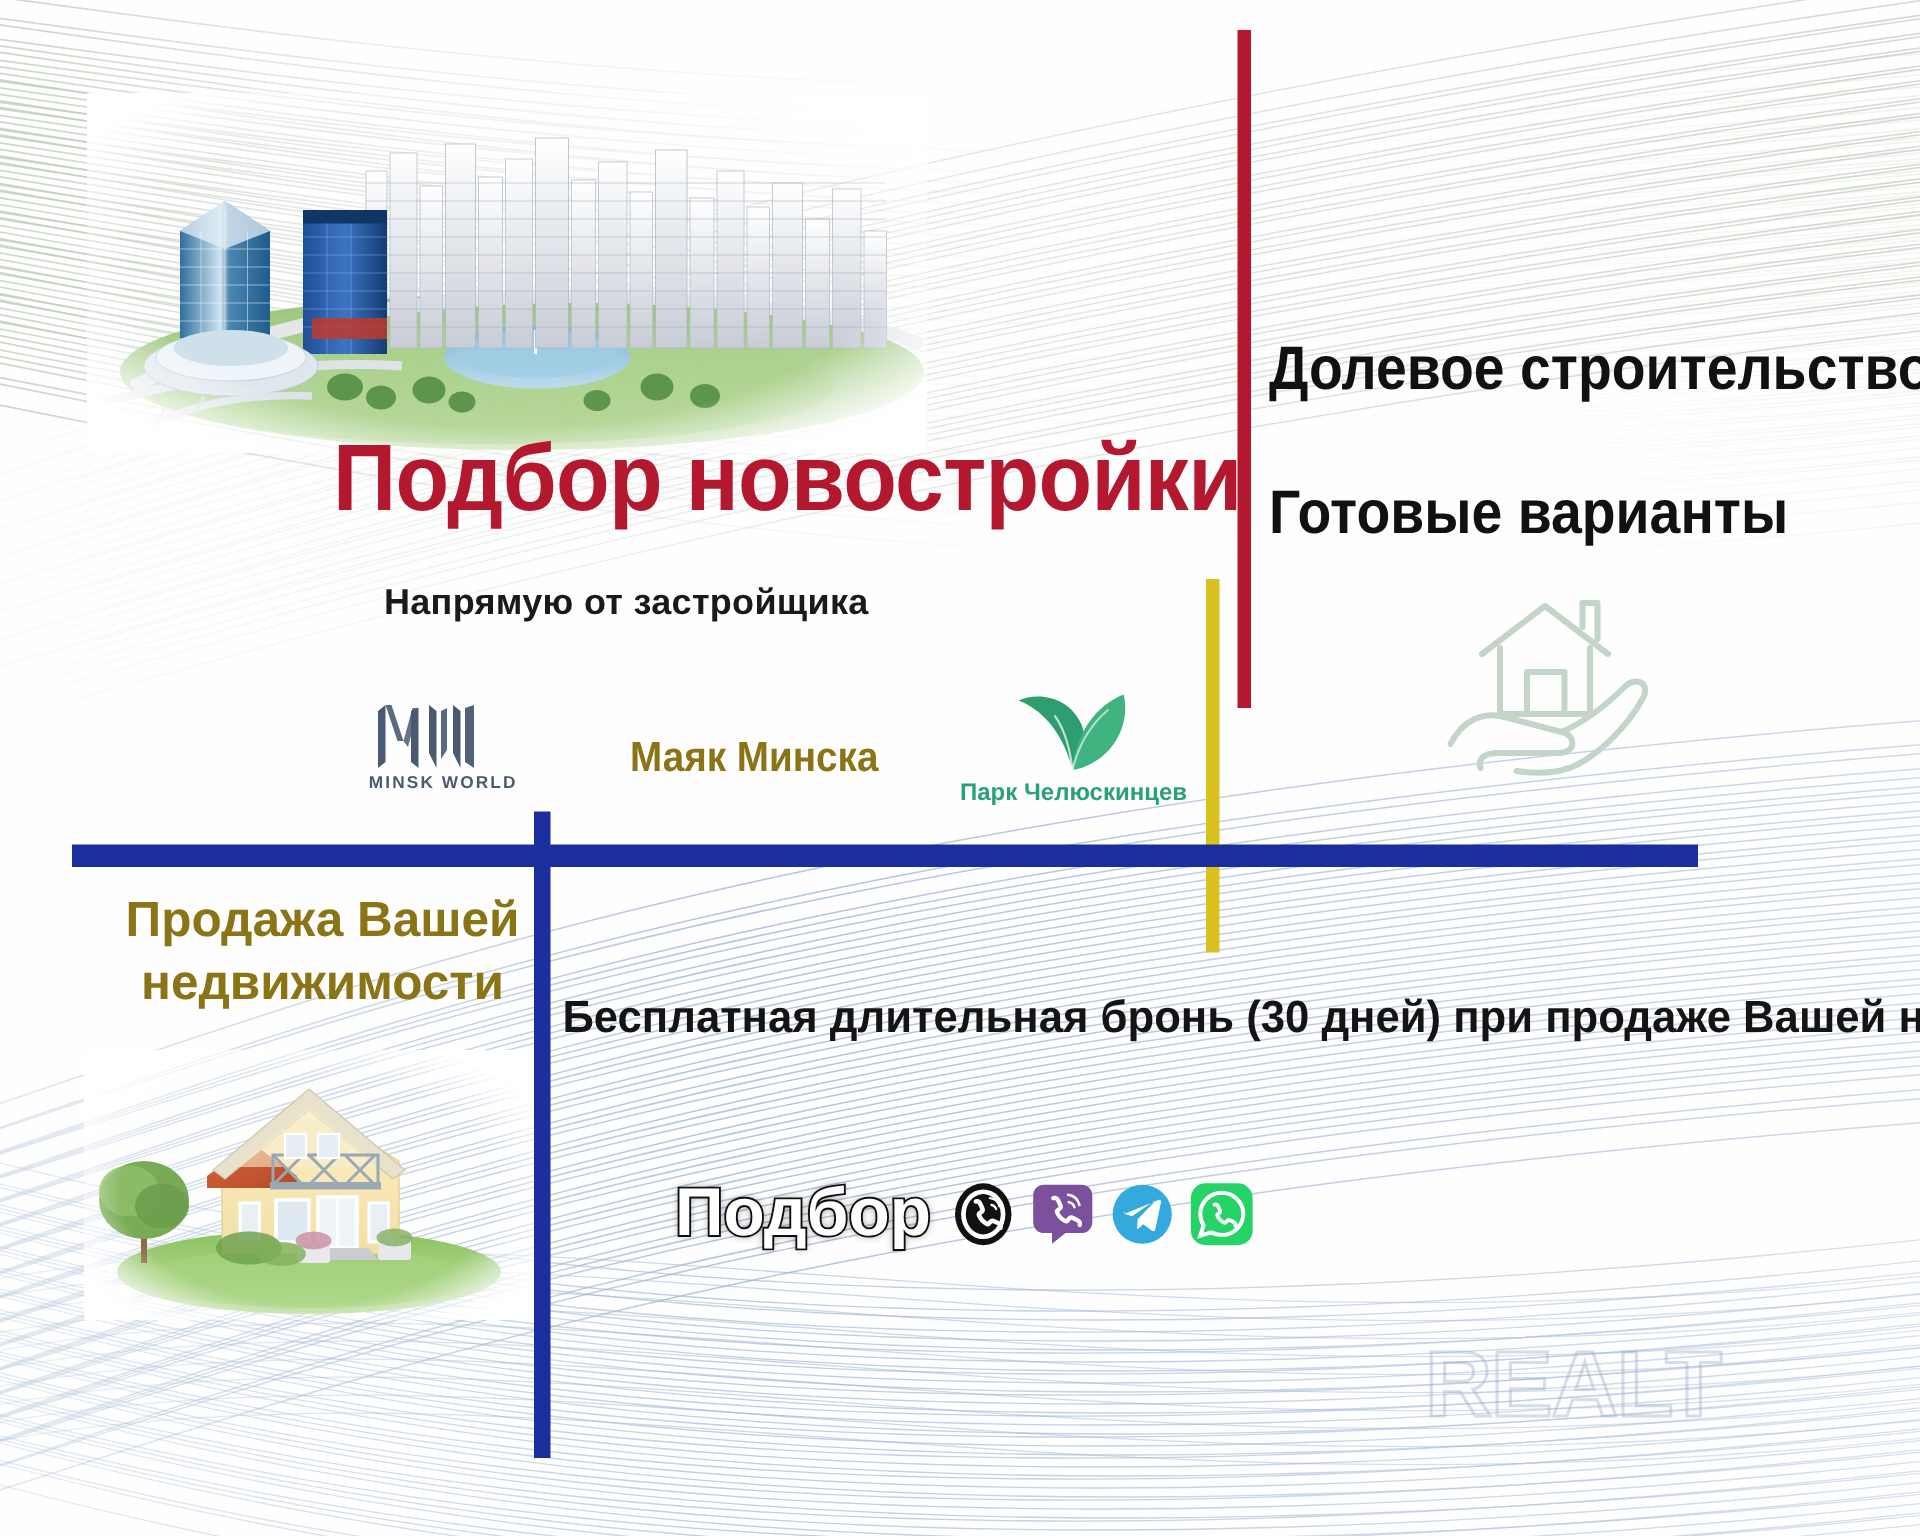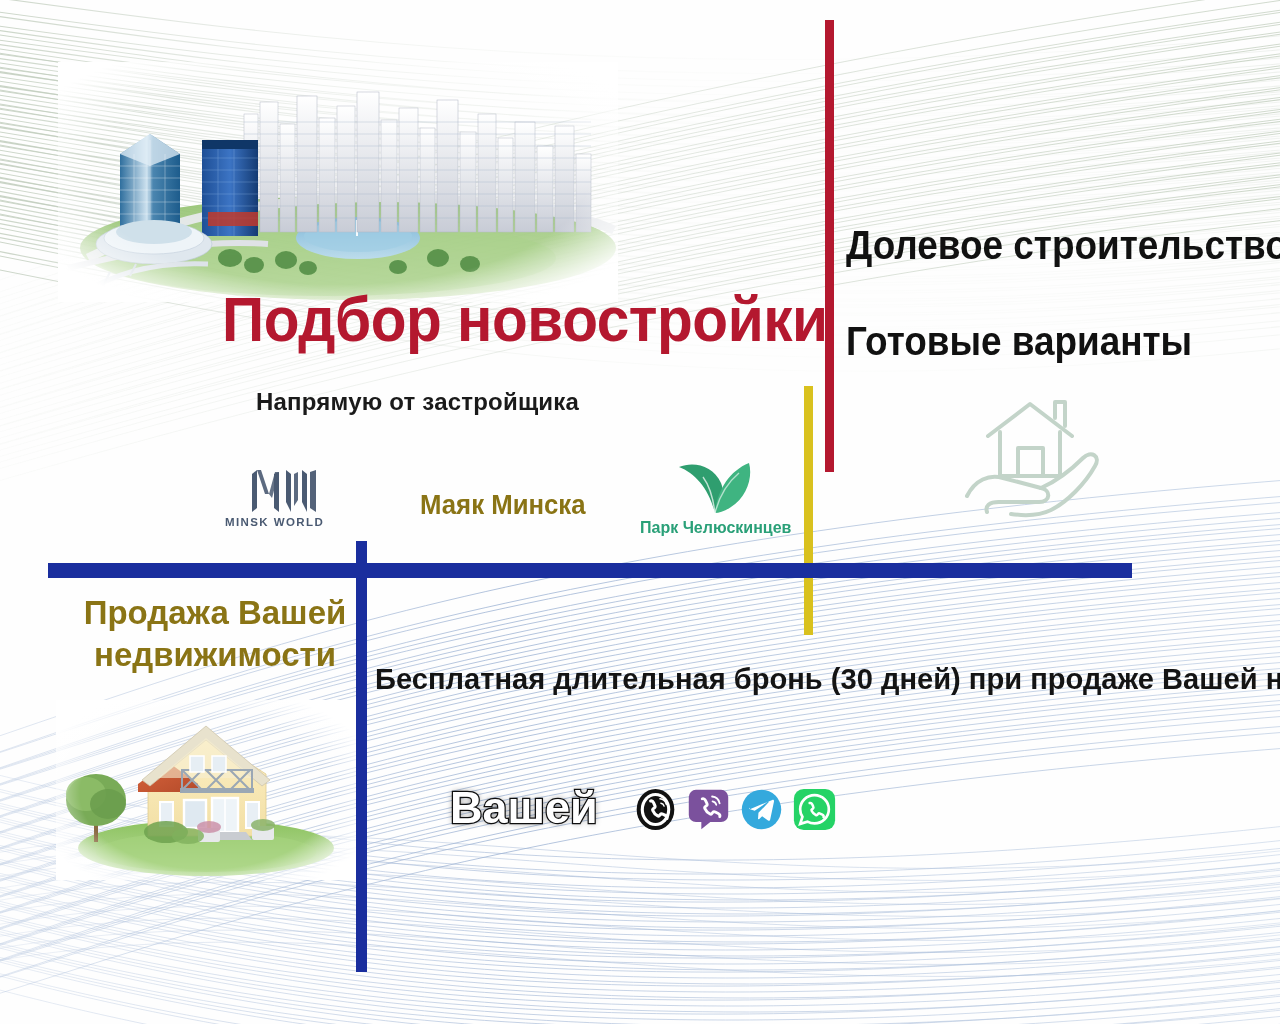--- a/index.html
+++ b/index.html
@@ -80,21 +80,21 @@
     width:1084px; height:15px; background:#1a2e9e; z-index:11;
   }
   #line-blue-v {
     position:absolute; left:356px; top:541px;
     width:11px; height:431px; background:#1a2e9e; z-index:11;
   }
 
   
   #logo-minskworld {
     position:absolute; left:225px; top:468px; z-index:12;
-    width:120px; text-align:left;
+    width:120px; text-align:right;
   }
   #logo-minskworld .mw-mark { display:block; margin:0 auto; }
   #logo-minskworld .mw-text {
     font-size:11.5px; font-weight:bold; letter-spacing:1.4px;
     color:#4a5a72; margin-top:2px; white-space:nowrap;
   }
   #logo-mayak {
     position:absolute; left:420px; top:489px; z-index:12;
     font-family:"Liberation Sans Narrow","Liberation Sans", sans-serif;
     font-size:28px; font-weight:bold; color:#8a7415;
@@ -280,20 +280,21 @@
       <use href="#wavesetB3" transform="translate(0,36)"></use>
       <use href="#wavesetB3" transform="translate(0,48)"></use>
       <use href="#wavesetB3" transform="translate(0,60)"></use>
       <use href="#wavesetB3" transform="translate(0,72)"></use>
       <use href="#wavesetB3" transform="translate(0,-12)"></use>
       <use href="#wavesetB3" transform="translate(0,-24)"></use>
       <use href="#wavesetB3" transform="translate(0,-36)"></use>
     </g>
   </svg>
 
+  <div id="watermark-text">REALT</div>
 
   <svg id="city-photo" width="560" height="240" viewBox="0 0 560 240">
     <defs>
       <radialGradient id="cityFade" cx="50%" cy="48%" r="62%">
         <stop offset="0%" stop-color="#ffffff" stop-opacity="0"></stop>
         <stop offset="72%" stop-color="#ffffff" stop-opacity="0"></stop>
         <stop offset="100%" stop-color="#ffffff" stop-opacity="1"></stop>
       </radialGradient>
       <linearGradient id="glassTower" x1="0" y1="0" x2="1" y2="0">
         <stop offset="0%" stop-color="#2f6f9e"></stop>
@@ -517,21 +518,21 @@
     <rect x="38" y="112" width="4" height="30" fill="#8a6a42"></rect>
     <ellipse cx="40" cy="100" rx="30" ry="26" fill="#79ab57"></ellipse>
     <ellipse cx="30" cy="94" rx="20" ry="17" fill="#8dbd68" opacity="0.9"></ellipse>
     <ellipse cx="52" cy="104" rx="18" ry="15" fill="#6a9c4c" opacity="0.85"></ellipse>
 
     <rect x="0" y="0" width="300" height="180" fill="url(#houseFade)"></rect>
   </svg>
 
   <div id="promo-text">Бесплатная длительная бронь (30 дней) при продаже Вашей недвижимости</div>
 
-  <div id="agent-name">Вашей</div>
+  <div id="agent-name">Подбор</div>
 
   <div id="contact-icons">
     <svg class="contact-icon" viewBox="0 0 48 48">
       <ellipse cx="24" cy="24" rx="21" ry="23" fill="#111111"></ellipse>
       <ellipse cx="24" cy="24" rx="16.5" ry="18.5" fill="#ffffff"></ellipse>
       <ellipse cx="24" cy="24" rx="13" ry="15" fill="#111111"></ellipse>
       <path d="M18.5,14.5 c1.6,-0.4 2.6,0.3 3.3,1.8 l1.5,3.3 c0.5,1.1 0.2,2 -0.7,2.7 l-1.4,1
                c-0.5,0.4 -0.6,0.9 -0.3,1.6 c1.1,2.7 3,4.8 5.6,6.2 c0.7,0.4 1.2,0.3 1.7,-0.2 l1.1,-1.2
                c0.8,-0.9 1.7,-1 2.8,-0.5 l3.2,1.5 c1.5,0.7 2,1.8 1.5,3.4" fill="none" stroke="#ffffff" stroke-width="3.4" stroke-linecap="round"></path>
       <path d="M29,12 a8,8 0 0 1 7,6" fill="none" stroke="#ffffff" stroke-width="1.8" stroke-linecap="round"></path>

